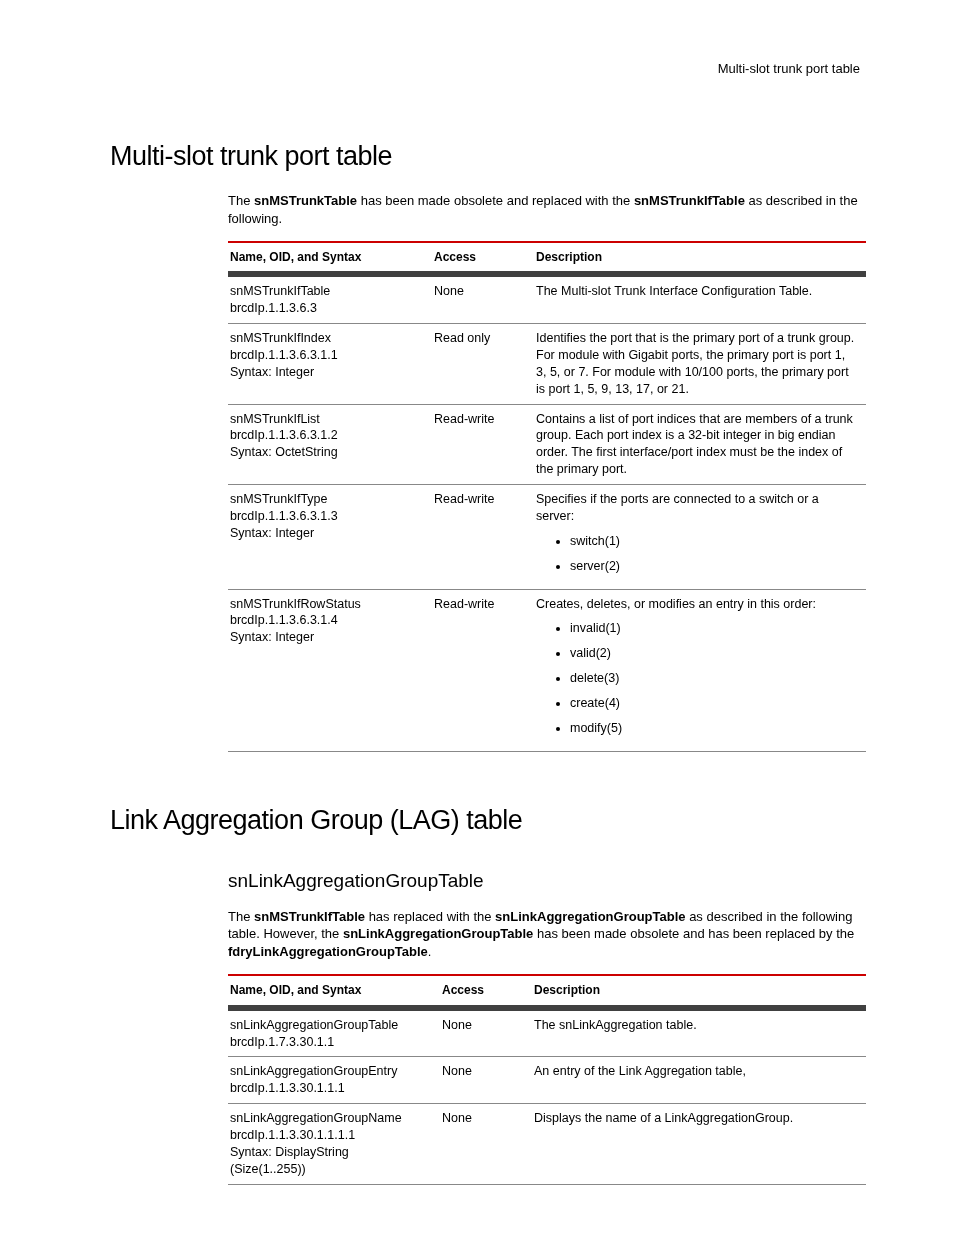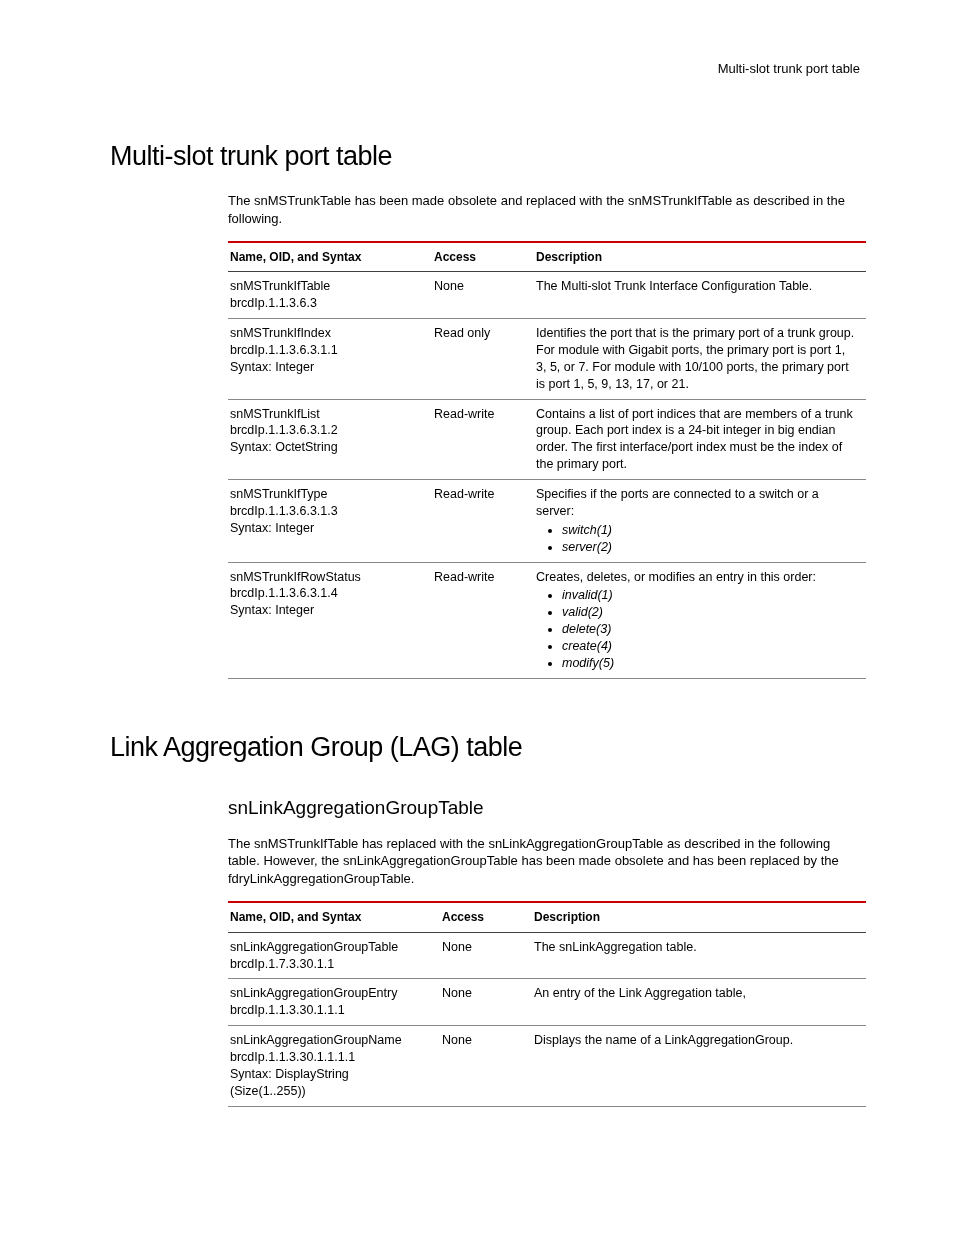--- a/index.html
+++ b/index.html
@@ -29,53 +29,53 @@
   h2 {
     font-family: Arial, Helvetica, sans-serif;
     font-weight: 400;
     font-size: 19px;
     margin: 30px 0 14px 0;
   }
   .intro, .content {
     margin-left: 118px;
     margin-bottom: 14px;
   }
-  .b { font-weight: 400; }
+  .b { font-weight: 700; }
   table {
     width: 638px;
     margin-left: 118px;
     border-collapse: collapse;
     font-size: 12.5px;
     margin-bottom: 40px;
   }
   thead tr th {
     text-align: left;
     font-weight: 700;
     font-size: 12px;
     border-top: 2px solid #c00;
-    border-bottom: 1px solid #404040;
+    border-bottom: 6px solid #404040;
     padding: 6px 10px 6px 2px;
     vertical-align: top;
   }
   tbody td {
     border-bottom: 1px solid #888;
     padding: 6px 10px 6px 2px;
     vertical-align: top;
   }
   .t1 .c0 { width: 192px; }
   .t1 .c1 { width: 90px;  }
   .t1 .c2 { }
   .t2 .c0 { width: 200px; }
   .t2 .c1 { width: 80px;  }
   .t2 .c2 { }
   ul.inner {
     margin: 2px 0 0 0;
     padding-left: 26px;
   }
-  ul.inner li { margin: 0; font-style: italic; }
+  ul.inner li { margin: 8px; }
   .section { margin-bottom: 50px; }
   .name-line { display: block; }
 </style>
 </head>
 <body>
 
 <div class="breadcrumb">Multi-slot trunk port table</div>
 
 <div class="section">
   <h1>Multi-slot trunk port table</h1>
@@ -110,21 +110,21 @@
         <td>Read only</td>
         <td>Identifies the port that is the primary port of a trunk group. For module with Gigabit ports, the primary port is port 1, 3, 5, or 7. For module with 10/100 ports, the primary port is port 1, 5, 9, 13, 17, or 21.</td>
       </tr>
       <tr>
         <td>
           <span class="name-line">snMSTrunkIfList</span>
           <span class="name-line">brcdIp.1.1.3.6.3.1.2</span>
           <span class="name-line">Syntax: OctetString</span>
         </td>
         <td>Read-write</td>
-        <td>Contains a list of port indices that are members of a trunk group. Each port index is a 24-bit integer in big endian order. The first interface/port index must be the index of the primary port.</td>
+        <td>Contains a list of port indices that are members of a trunk group. Each port index is a 32-bit integer in big endian order. The first interface/port index must be the index of the primary port.</td>
       </tr>
       <tr>
         <td>
           <span class="name-line">snMSTrunkIfType</span>
           <span class="name-line">brcdIp.1.1.3.6.3.1.3</span>
           <span class="name-line">Syntax: Integer</span>
         </td>
         <td>Read-write</td>
         <td>
           <span>Specifies if the ports are connected to a switch or a server:</span>

